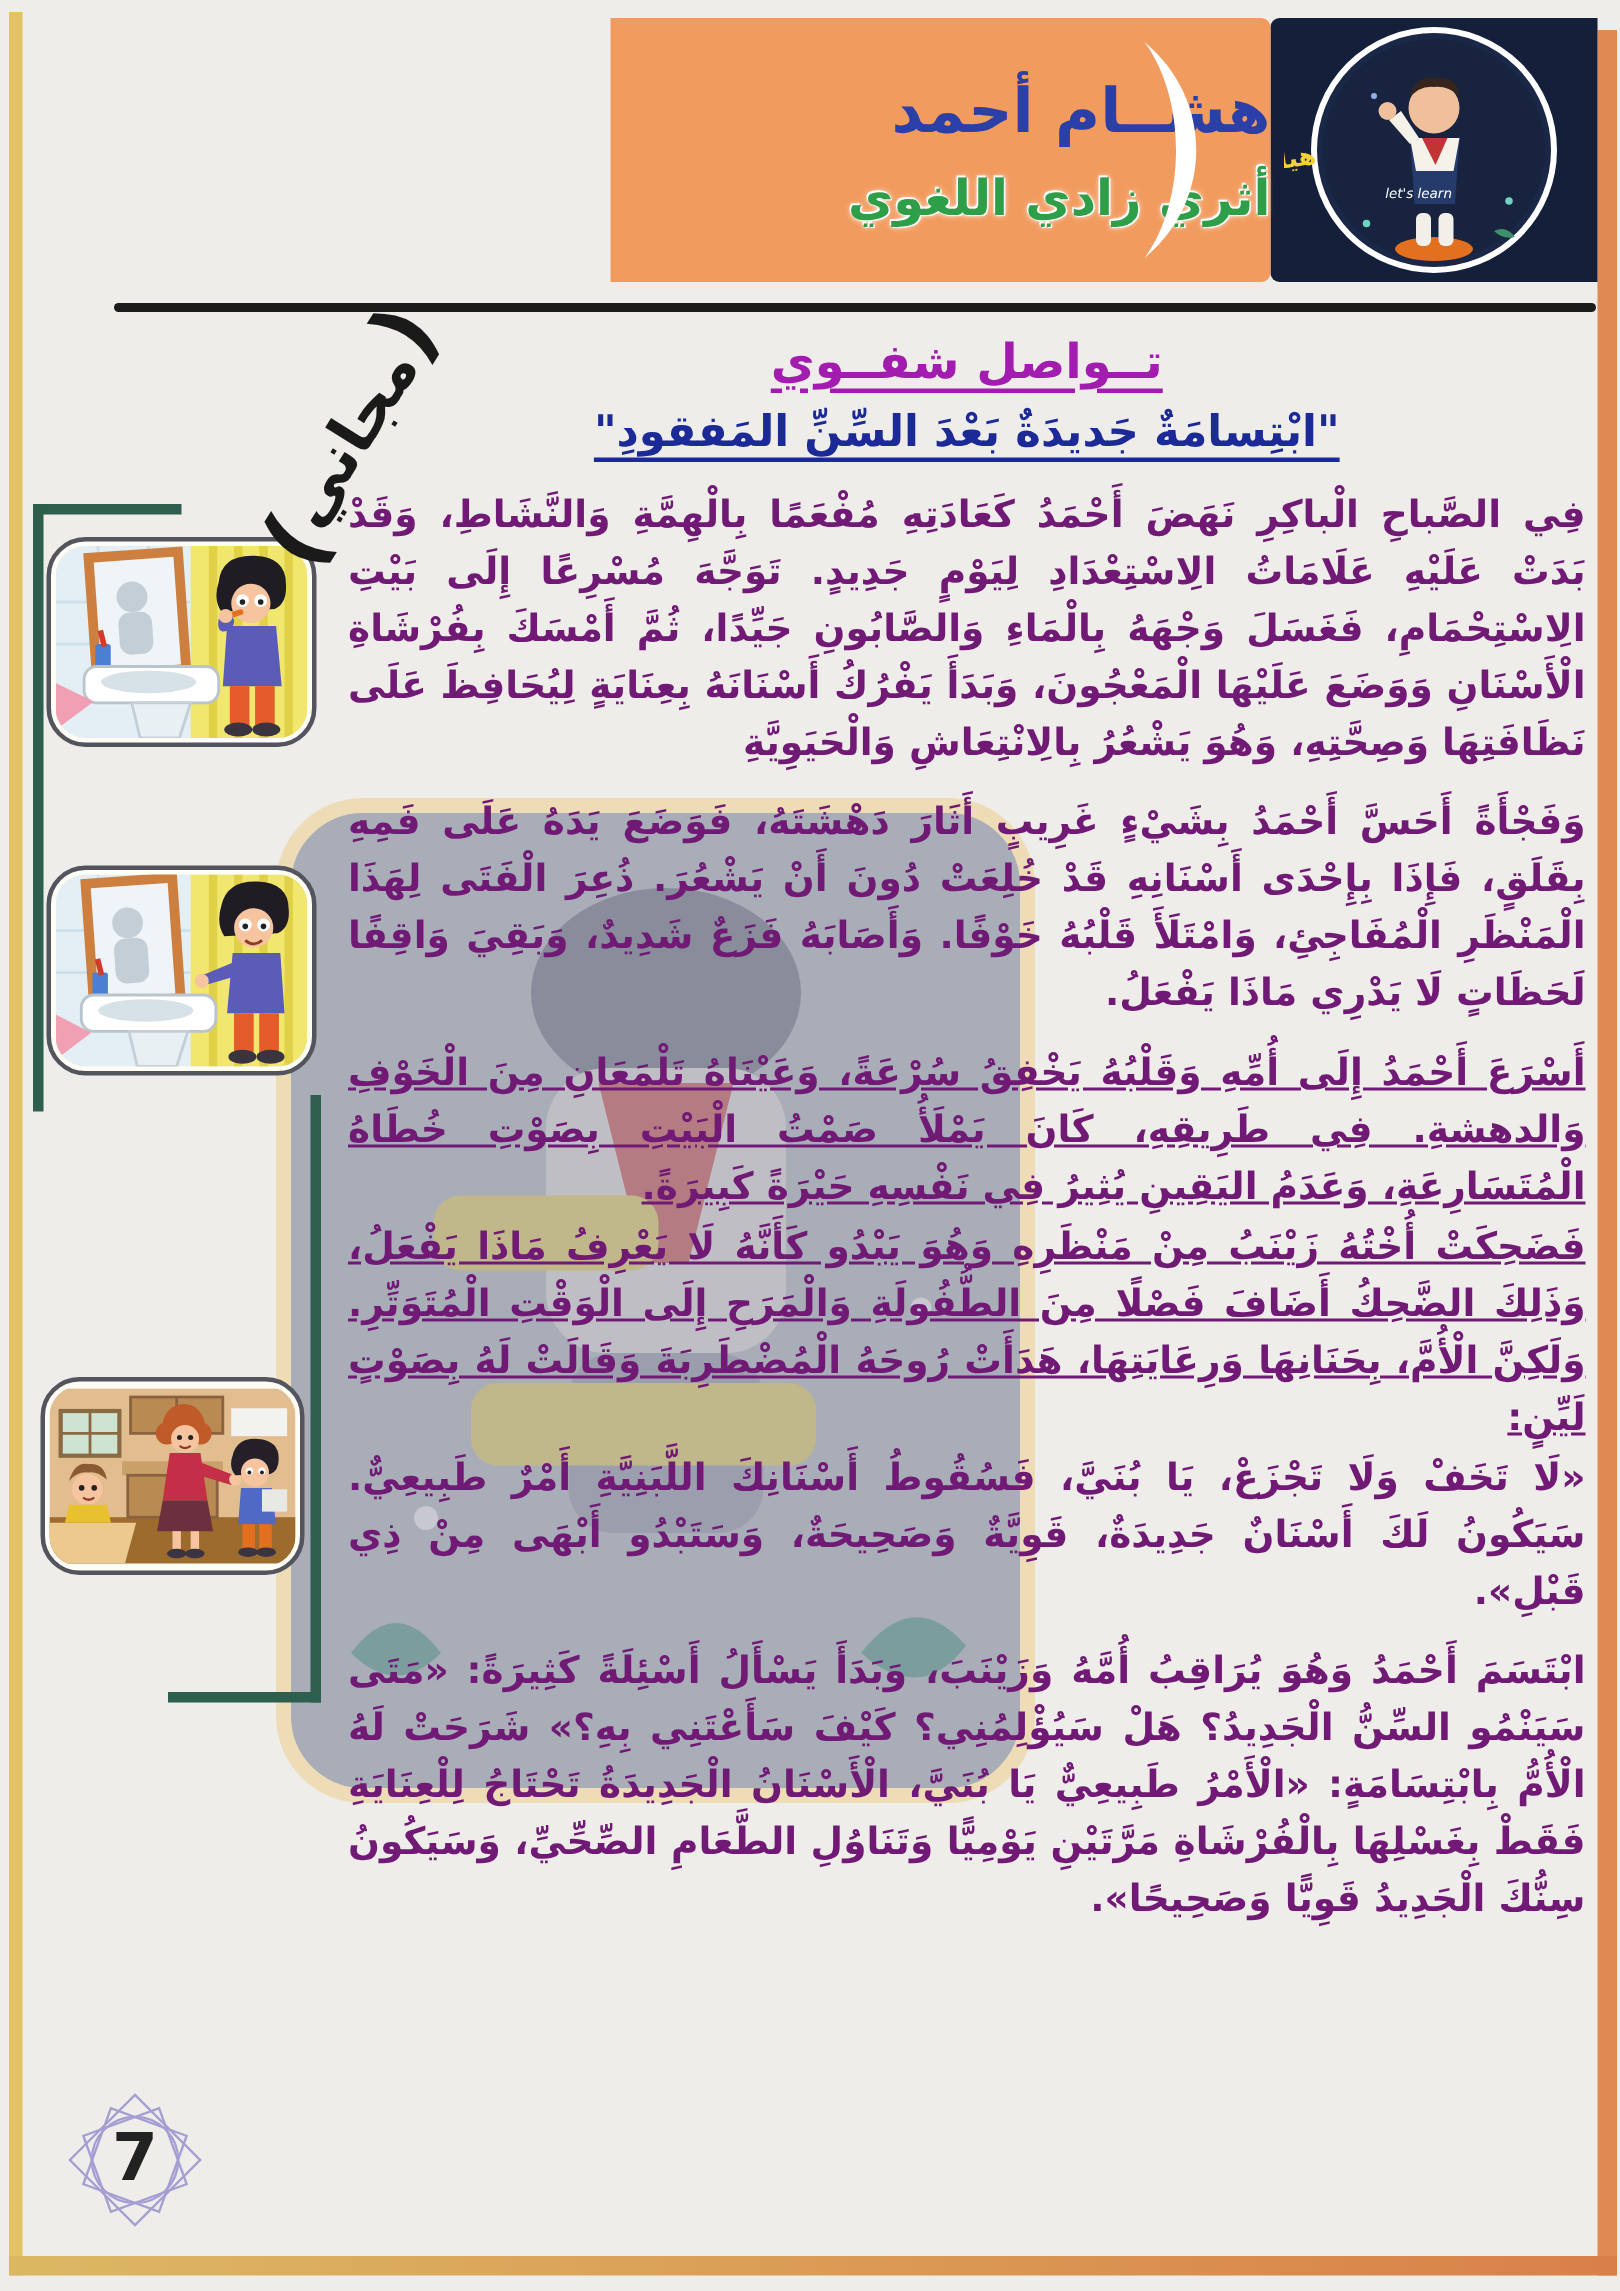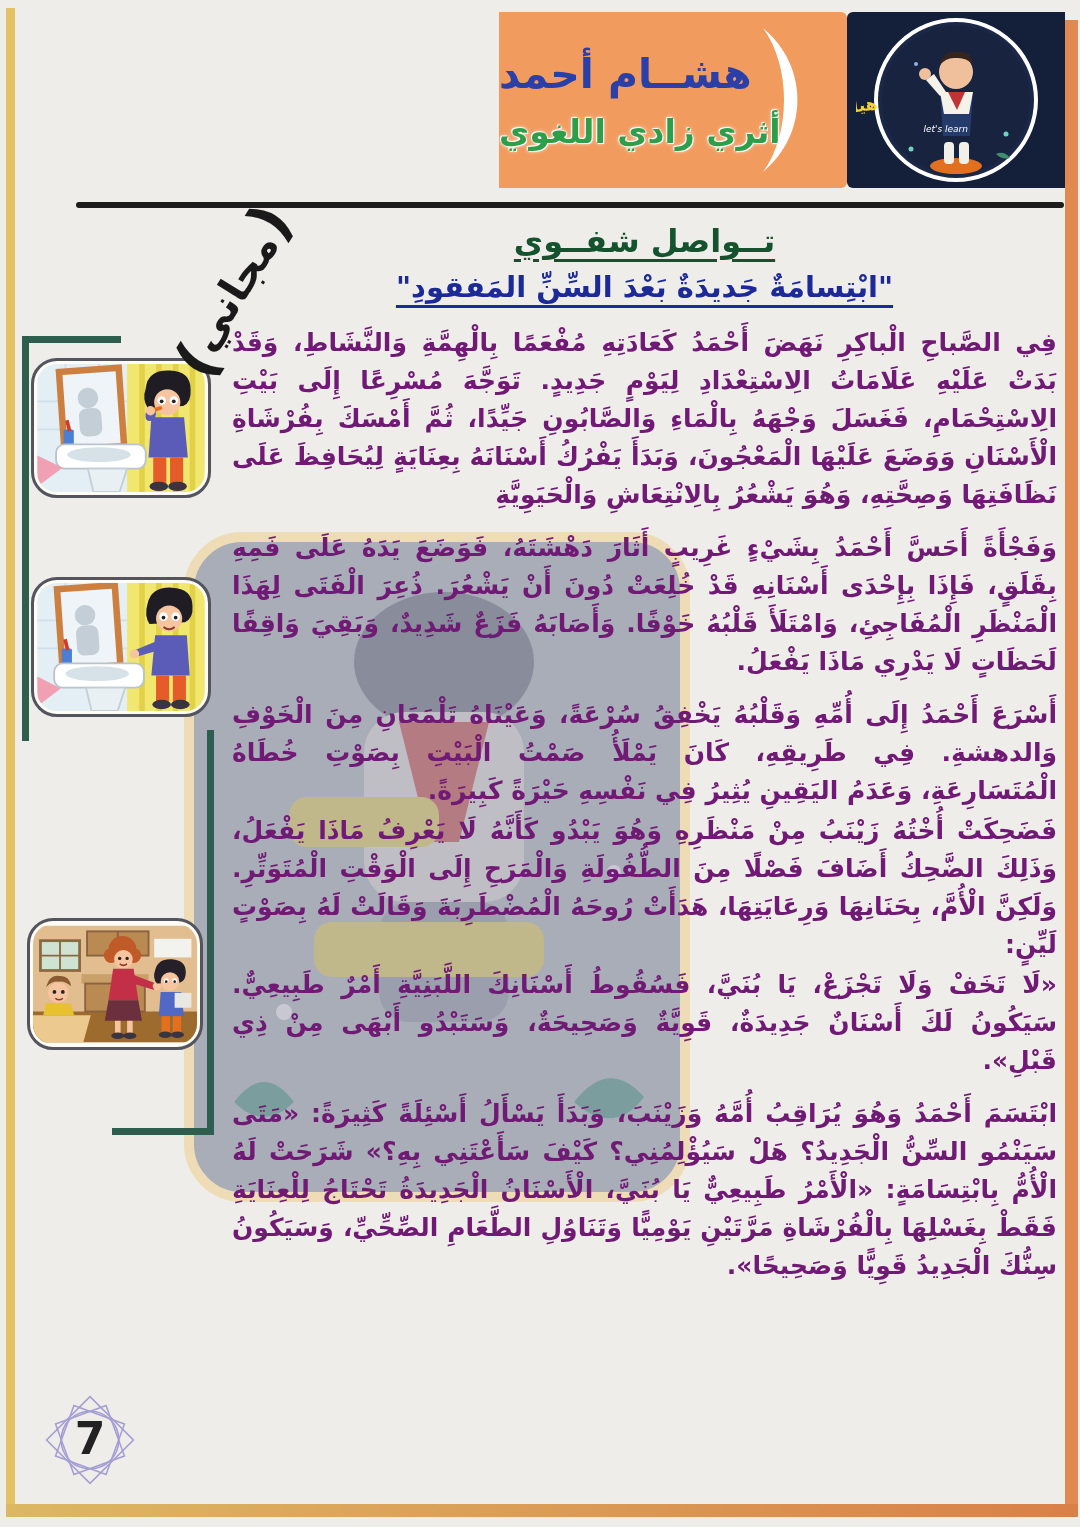--- a/index.html
+++ b/index.html
@@ -14,22 +14,22 @@
   .border-left{position:absolute;left:6px;top:8px;bottom:10px;width:9px;background:#e2c263;}
   .border-right{position:absolute;right:2px;top:20px;bottom:10px;width:13px;background:#e08a52;}
   .border-bottom{position:absolute;left:6px;right:2px;bottom:10px;height:13px;
     background:linear-gradient(90deg,#dcb863,#d98049);}
 
   
   header{position:absolute;left:15px;right:15px;top:12px;height:176px;display:flex;}
   .logo-block{width:218px;background:#141f3a;border-radius:6px 0 0 6px;position:relative;flex:none;}
   .title-block{flex:1;background:#ef8374;display:flex;align-items:center;justify-content:center;}
   .page-title{font-size:54px;font-weight:bold;color:#141414;letter-spacing:-1px;}
-  .names-block{width:348px;background:#f29b5f;position:relative;flex:none;
-    display:flex;flex-direction:column;justify-content:center;align-items:flex-end;gap:14px;
+  .names-block{width:440px;background:#f29b5f;position:relative;flex:none;
+    display:flex;flex-direction:column;justify-content:center;align-items:flex-start;gap:14px;
     border-radius:0 6px 6px 0;}
   .author-name{font-size:41px;font-weight:bold;color:#2b3fa8;}
   .brand-name{font-size:33px;font-weight:bold;color:#2f9e49;
     text-shadow:0 0 2px #fff,0 0 4px #fff,1px 1px 0 #fff,-1px -1px 0 #fff;}
   .crescent{position:absolute;right:28px;top:14px;height:148px;width:62px;}
 
   
   .logo-circle{position:absolute;left:50%;top:50%;transform:translate(-50%,-50%);}
 
   
@@ -45,34 +45,34 @@
   .stamp::before{content:"(";font-size:58px;transform:translateY(-6px);}
   .stamp::after{content:")";font-size:58px;transform:translateY(6px);}
 
   
   .content{position:absolute;left:22px;right:17px;top:212px;bottom:24px;}
   .content-row{display:flex;position:relative;}
   .text-col{flex:1;position:relative;z-index:2;direction:rtl;padding:4px 6px 0 10px;}
   .images-col{width:200px;flex:none;position:relative;z-index:2;}
 
   .lesson-type{
-    text-align:center;color:#14532d;font-size:32px;font-weight:bold;
+    text-align:center;color:#a21caf;font-size:32px;font-weight:bold;
     text-decoration:underline;text-decoration-thickness:3px;text-underline-offset:7px;
     margin:6px 0 10px;
   }
   .lesson-title{
     text-align:center;color:#1b2a96;font-size:29px;font-weight:bold;
     text-decoration:underline;text-decoration-thickness:3px;text-underline-offset:8px;
     margin:0 0 20px;
   }
   .story p{
     margin:0 0 15px;color:#701a75;font-size:25px;font-weight:bold;
     line-height:38px;text-align:justify;text-justify:inter-word;
   }
-  .story p.tight{margin-bottom:2px;}
+  .story p.tight{margin-bottom:2px;text-decoration:underline;}
 
   
   .watermark{
     position:absolute;z-index:1;left:162px;top:320px;width:486px;height:650px;
     background:#a9adb8;border:10px solid #eedcb6;border-radius:58px;
   }
   .watermark svg{width:100%;height:100%;opacity:.5;}
 
   
   .bracket-top{position:absolute;left:0;top:124px;width:92px;height:398px;

